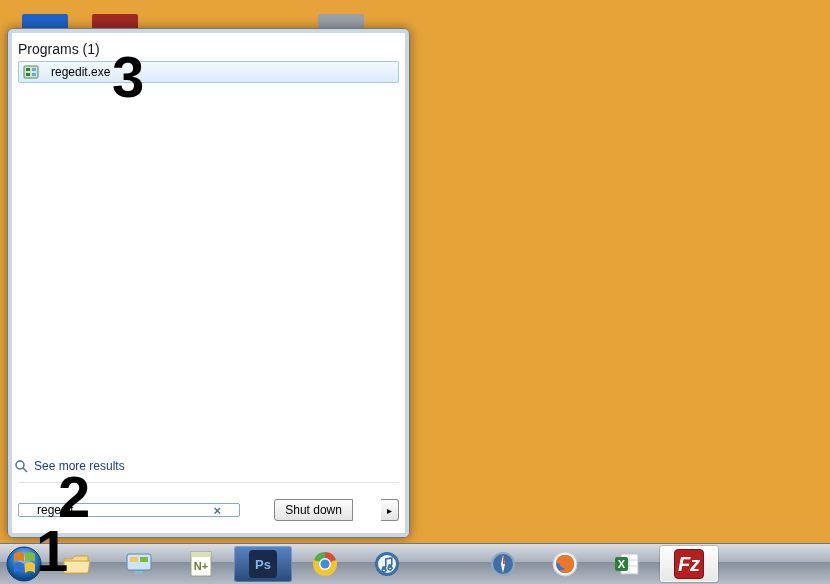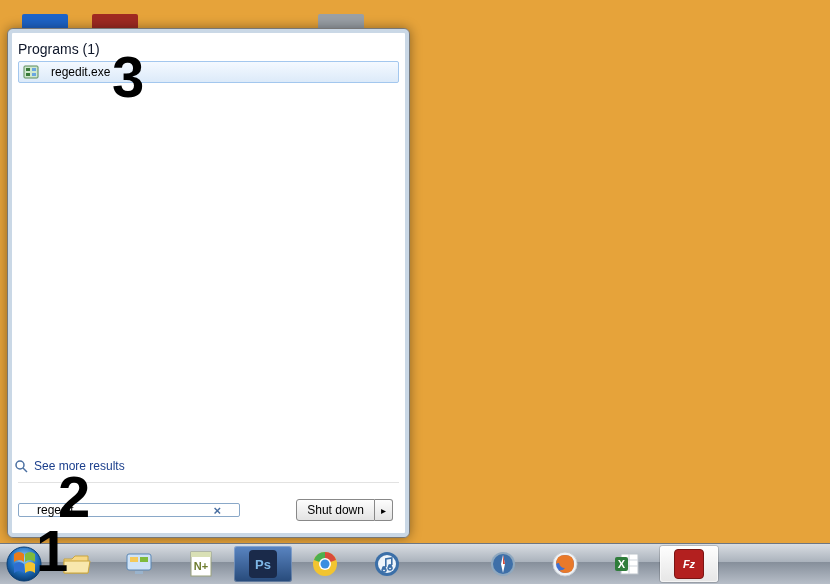--- a/index.html
+++ b/index.html
@@ -115,21 +115,21 @@
     color: #4a6fa1;
     font-size: 13px;
     cursor: pointer;
     padding: 0 2px;
     font-weight: bold;
   }
   .shutdown {
     display: flex;
     height: 22px;
     margin-left: auto;
-    margin-right: 6px;
+    gap: 28px;
   }
   .shutdown button {
     font: inherit;
     height: 22px;
     border: 1px solid #888;
     background: linear-gradient(#fdfdfd, #e3e3e3);
     padding: 0 10px;
     cursor: pointer;
   }
   .shutdown .main-btn { border-radius: 3px 0 0 3px; }
@@ -350,20 +350,20 @@
         <line x1="8" y1="16" x2="25" y2="16" stroke="#cfd5db"></line>
         <line x1="16" y1="4" x2="16" y2="24" stroke="#cfd5db"></line>
         <rect x="2" y="7" width="13" height="14" rx="2" fill="#2f7d3b"></rect>
         <text x="8.5" y="18" text-anchor="middle" fill="#fff" font-size="11" font-weight="bold">X</text>
       </svg>
     </span>
   </div>
 
   <div class="tb-item" style="background:linear-gradient(#fefefe,#e6e6e6);box-shadow:inset 0 0 0 1px rgba(255,255,255,0.6),0 0 0 1px rgba(0,0,0,.15);">
     <span class="tb-icon">
-      <span class="tb-box" style="background:#b3201f;color:#fff;font-size:11px;font-style:italic;border:1px solid #7a1514;">Fz</span>
+      <span class="tb-box" style="background:#b3201f;color:#fff;font-size:20px;font-style:italic;border:1px solid #7a1514;">Fz</span>
     </span>
   </div>
 </div>
 
 <div class="annot" style="left:36px; top:522px;">1</div>
 <div class="annot" style="left:58px; top:468px;">2</div>
 <div class="annot" style="left:112px; top:48px;">3</div>
 
 </body></html>

